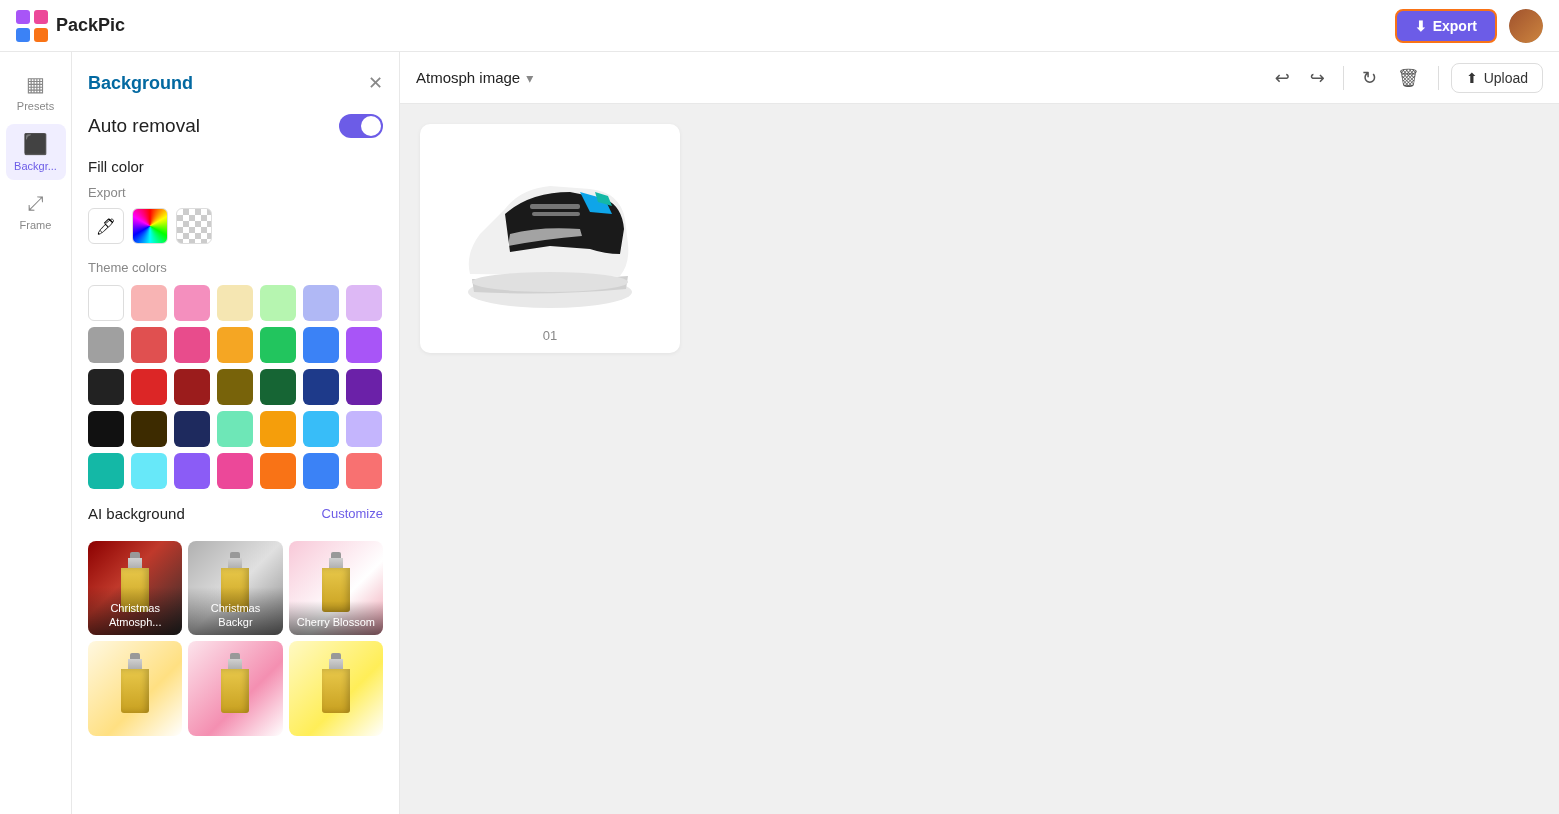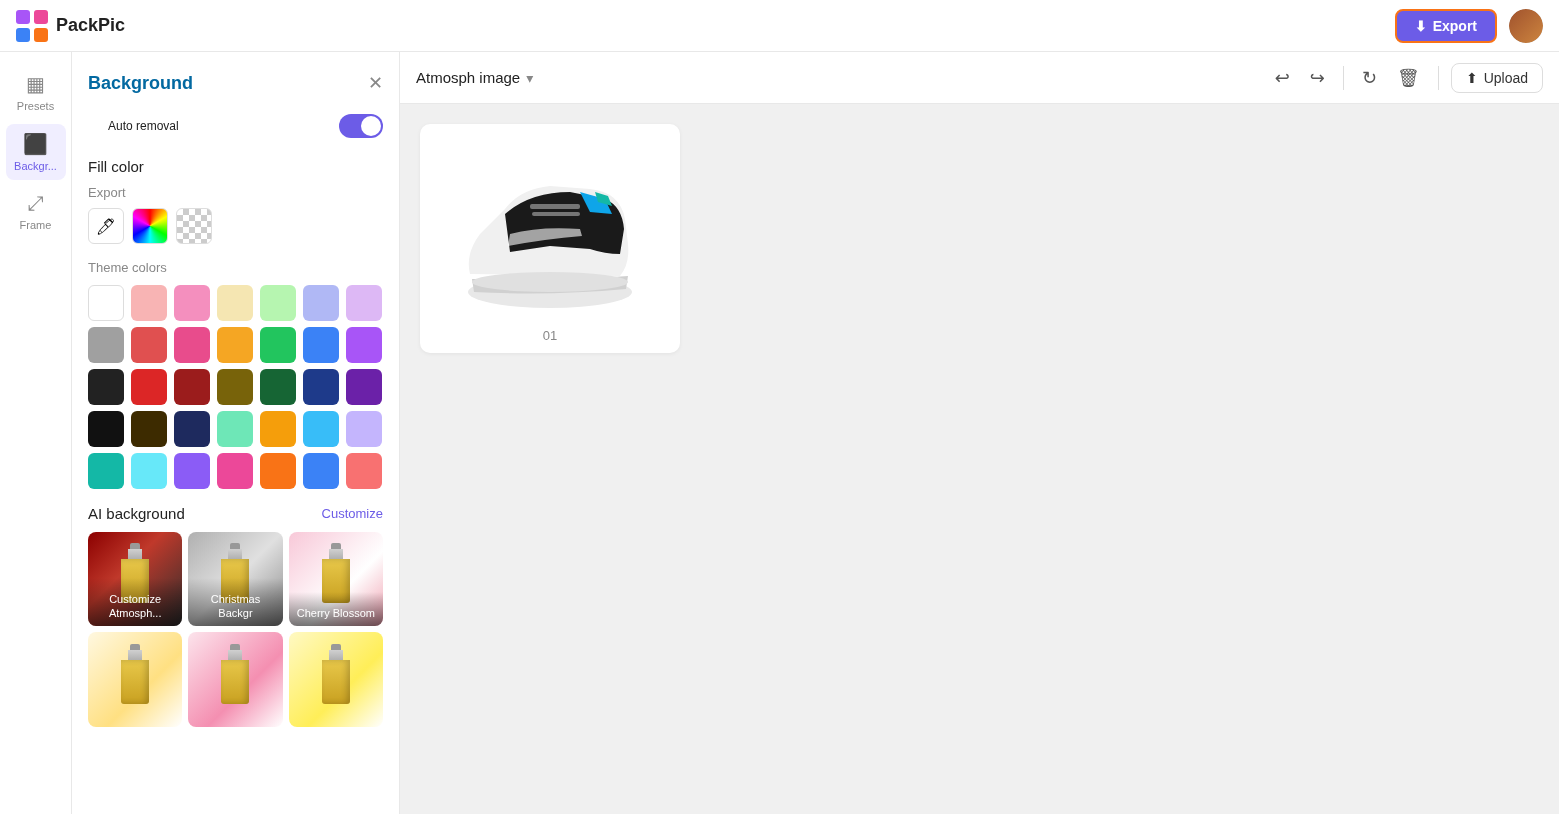--- a/index.html
+++ b/index.html
@@ -46,21 +46,21 @@
     .left-panel {
       width: 328px; background: #fff; border-right: 1px solid #e8e8e8;
       overflow-y: auto; padding: 20px 16px;
     }
     .panel-header { display: flex; align-items: center; justify-content: space-between; margin-bottom: 20px; }
     .panel-title { font-size: 18px; font-weight: 700; color: #0369a1; }
     .close-btn { background: none; border: none; cursor: pointer; color: #888; font-size: 18px; }
 
     
     .section-row { display: flex; align-items: center; justify-content: space-between; margin-bottom: 20px; }
-    .section-label { font-size: 12px; font-weight: 500; color: #222; margin-left: 20px; }
+    .section-label { font-size: 19px; font-weight: 500; color: #222; }
     .toggle {
       width: 44px; height: 24px; background: #6c5ce7; border-radius: 12px;
       position: relative; cursor: pointer;
     }
     .toggle-knob {
       width: 20px; height: 20px; background: #fff; border-radius: 50%;
       position: absolute; top: 2px; right: 2px; transition: right 0.2s;
     }
 
     
@@ -94,21 +94,21 @@
     .theme-title { font-size: 13px; color: #888; margin-bottom: 10px; }
     .color-grid { display: grid; grid-template-columns: repeat(7, 1fr); gap: 6px; margin-bottom: 16px; }
     .color-swatch {
       width: 36px; height: 36px; border-radius: 6px; cursor: pointer;
       border: 1.5px solid transparent;
     }
     .color-swatch.selected { border: 2px solid #6c5ce7; }
     .color-swatch.white { background: #fff; border: 1.5px solid #ddd; }
 
     
-    .ai-bg-header { display: flex; align-items: center; justify-content: space-between; margin-bottom: 10px; }
+    .ai-bg-header { display: flex; align-items: center; justify-content: space-between; margin-bottom: 19px; }
     .ai-bg-title { font-size: 15px; font-weight: 500; color: #222; }
     .customize-link { font-size: 13px; color: #6c5ce7; cursor: pointer; }
     .ai-bg-grid { display: grid; grid-template-columns: repeat(3, 1fr); gap: 6px; }
     .ai-bg-item {
       border-radius: 8px; overflow: hidden; position: relative; cursor: pointer; aspect-ratio: 1;
     }
     .ai-bg-thumb {
       width: 100%; height: 100%; object-fit: cover;
     }
     .ai-bg-label {
@@ -289,21 +289,21 @@
         <span class="customize-link">Customize</span>
       </div>
       <div class="ai-bg-grid" id="ai-bg-grid">
           <div class="ai-bg-item">
             <div class="ai-bg-thumb ai-bg-christmas-atm" style="height: 100%; min-height: 80px;"></div>
             <div style="position: absolute; top: 50%; left: 50%; transform: translate(-50%, -60%); display: flex; flex-direction: column; align-items: center;">
               <div style="width: 10px; height: 6px; background: rgb(153, 153, 153); border-radius: 2px 2px 0px 0px;"></div>
               <div style="width: 14px; height: 10px; background: linear-gradient(rgb(208, 208, 208), rgb(176, 176, 176));"></div>
               <div style="width: 28px; height: 44px; background: linear-gradient(rgb(232, 200, 74), rgb(200, 160, 32)); border-radius: 0px 0px 3px 3px; box-shadow: rgba(0, 0, 0, 0.2) -3px 0px 6px inset;"></div>
             </div>
-            <div class="ai-bg-label">Customize Atmosph...</div>
+            <div class="ai-bg-label">Christmas Atmosph...</div>
           </div>
           <div class="ai-bg-item">
             <div class="ai-bg-thumb ai-bg-christmas-frame" style="height: 100%; min-height: 80px;"></div>
             <div style="position: absolute; top: 50%; left: 50%; transform: translate(-50%, -60%); display: flex; flex-direction: column; align-items: center;">
               <div style="width: 10px; height: 6px; background: rgb(153, 153, 153); border-radius: 2px 2px 0px 0px;"></div>
               <div style="width: 14px; height: 10px; background: linear-gradient(rgb(208, 208, 208), rgb(176, 176, 176));"></div>
               <div style="width: 28px; height: 44px; background: linear-gradient(rgb(232, 200, 74), rgb(200, 160, 32)); border-radius: 0px 0px 3px 3px; box-shadow: rgba(0, 0, 0, 0.2) -3px 0px 6px inset;"></div>
             </div>
             <div class="ai-bg-label">Christmas Backgr</div>
           </div>

